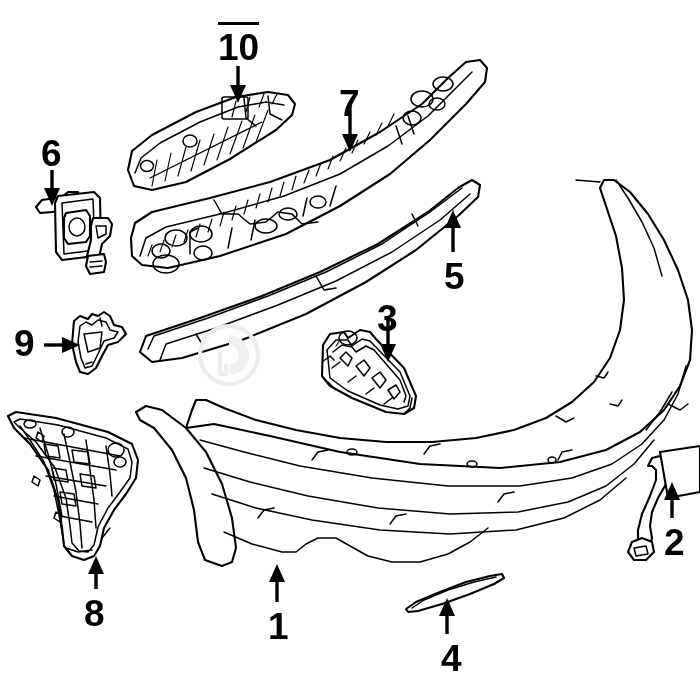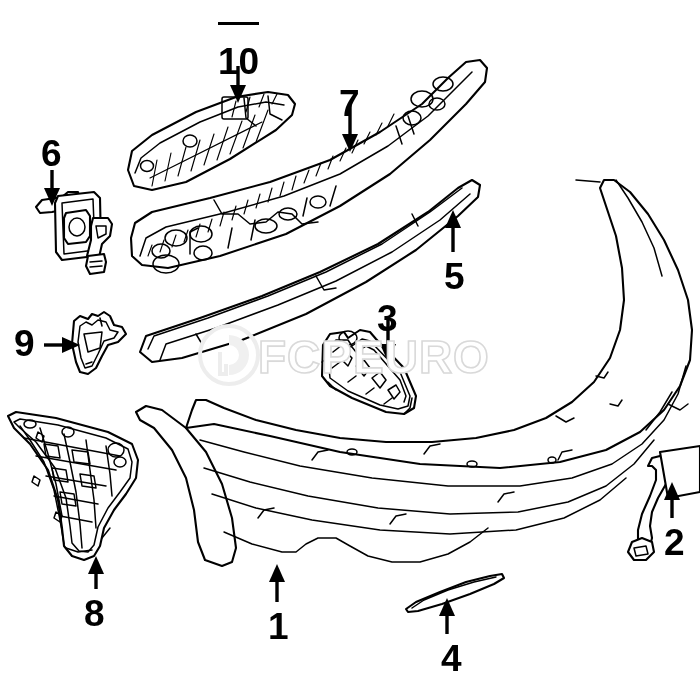--- a/index.html
+++ b/index.html
@@ -60,21 +60,21 @@
     position: absolute;
     font-family: "Liberation Sans", sans-serif;
     font-weight: bold;
     font-size: 37px;
     line-height: 1;
     color: #000000;
     white-space: nowrap;
   }
   .callout-label.overlined {
     border-top: 3px solid #000000;
-    padding-top: 18px;
+    padding-top: 4px;
   }
   #watermark {
     position: absolute;
     left: 196px;
     top: 318px;
     width: 320px;
     height: 80px;
     pointer-events: none;
   }
   #watermark .wm-text {
@@ -372,21 +372,20 @@
       <polygon class="leader-head" points="672,482 664,500 680,500"></polygon>
     </g>
   </svg>
 
   <div id="watermark">
     <svg class="wm-mark" viewBox="0 0 66 66" xmlns="http://www.w3.org/2000/svg">
       <circle cx="33" cy="33" r="29" fill="none" stroke="#ededed" stroke-width="4"></circle>
       <path d="M33,13 A20,20 0 0,1 33,53 L33,43 A10,10 0 0,0 33,23 Z" fill="#f0f0f0"></path>
       <path d="M24,30 L24,52 L30,52 L30,42" fill="none" stroke="#ededed" stroke-width="4"></path>
     </svg>
-    <div class="wm-text">FCPEURO</div>
   </div>
 
   <div class="callout-label" style="left:268px; top:608px;">1</div>
 
   <div class="callout-label" style="left:664px; top:524px;">2</div>
 
   <div class="callout-label" style="left:377px; top:300px;">3</div>
 
   <div class="callout-label" style="left:441px; top:640px;">4</div>
 

